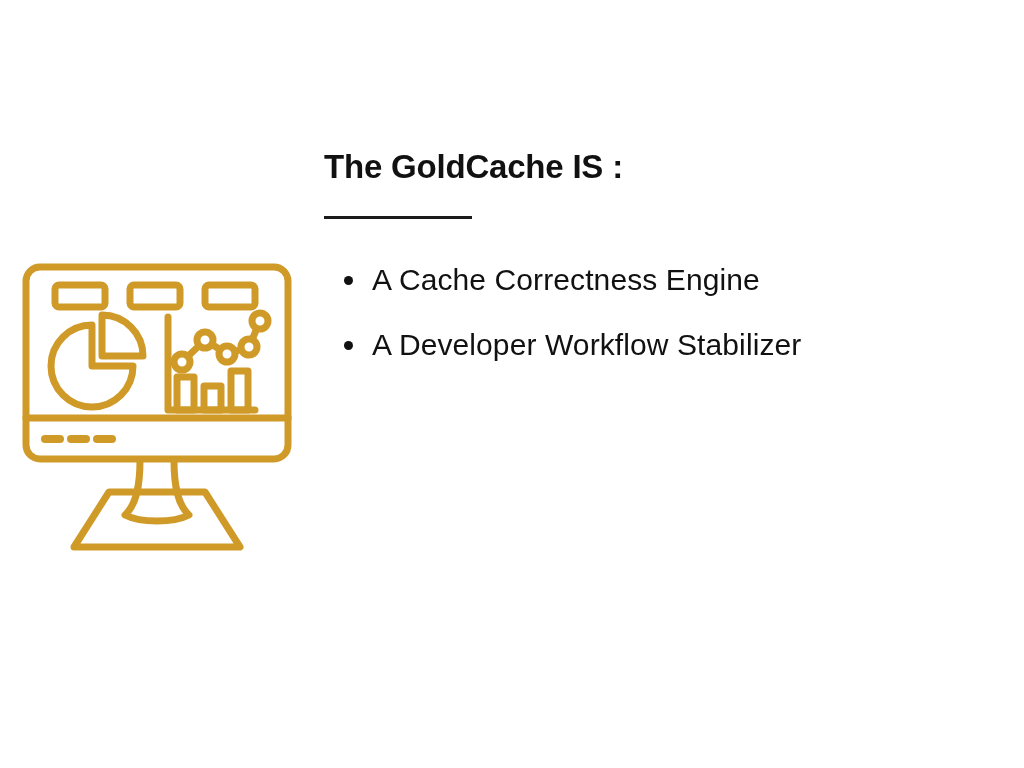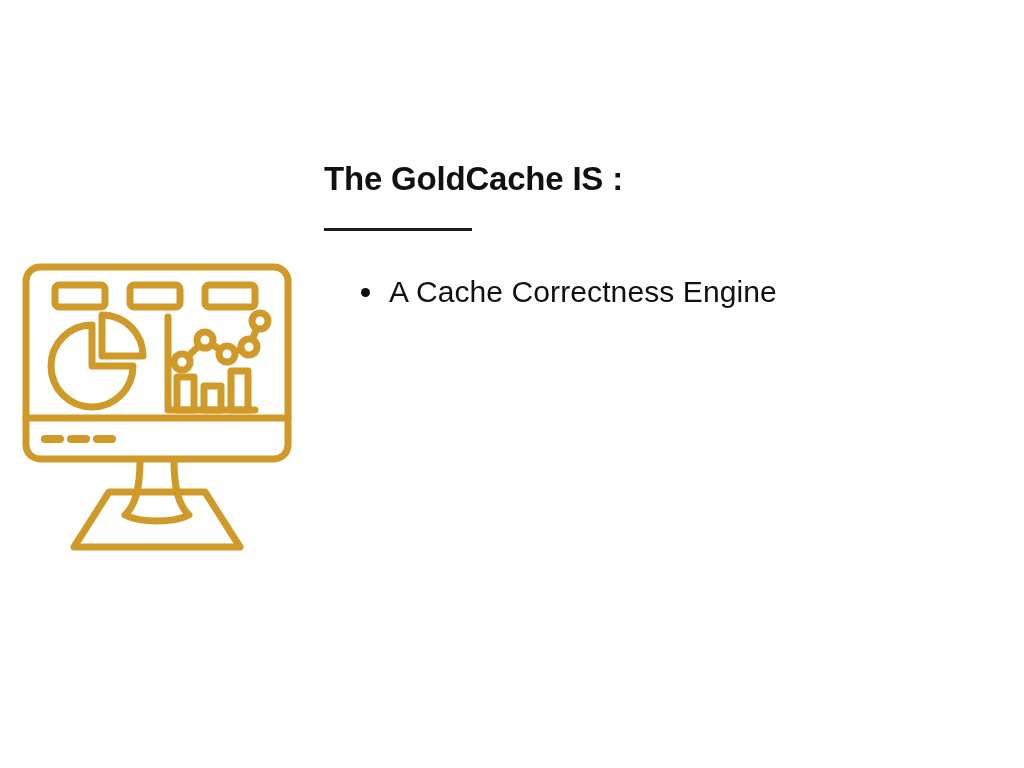--- a/index.html
+++ b/index.html
@@ -33,21 +33,21 @@
   .illustration svg {
     display: block;
     width: 300px;
     height: 300px;
   }
 
   
   .content {
     position: absolute;
     left: 324px;
-    top: 160px;
+    top: 148px;
     width: 660px;
   }
 
   .headline {
     font-family: "Liberation Sans", sans-serif;
     font-size: 33px;
     font-weight: bold;
     color: #111111;
     letter-spacing: -0.2px;
     line-height: 1.15;
@@ -57,21 +57,21 @@
 
   .rule {
     margin-top: 30px;
     width: 148px;
     height: 3px;
     background: #1b1b1b;
   }
 
   .bullet-list {
     list-style: none;
-    margin: 17px;
+    margin: 0;
     padding: 0;
     margin-top: 40px;
   }
   .bullet-item {
     position: relative;
     padding-left: 48px;
     font-family: "Liberation Sans", sans-serif;
     font-size: 30px;
     font-weight: 400;
     color: #111111;
@@ -148,17 +148,18 @@
   </div>
 
   <div class="content">
 
     <h1 class="headline">The GoldCache IS :</h1>
 
     <div class="rule"></div>
 
     <ul class="bullet-list">
       <li class="bullet-item">A Cache Correctness Engine</li>
+      <li class="bullet-item">A Developer Workflow Stabilizer</li>
     </ul>
 
   </div>
 
 </div>
 
 </body></html>

